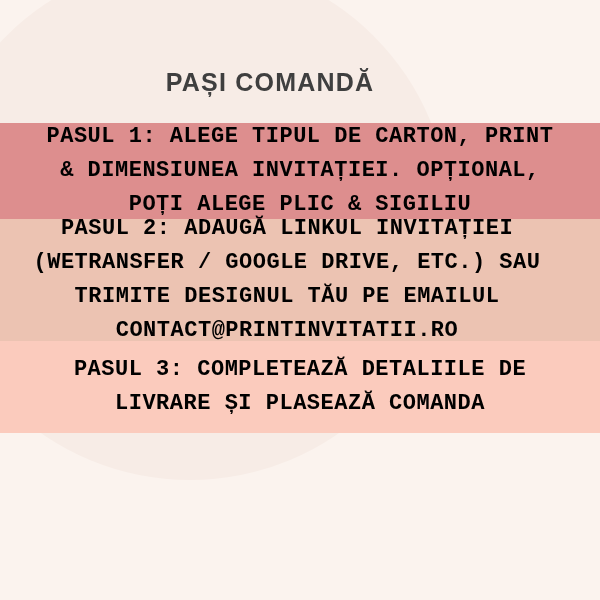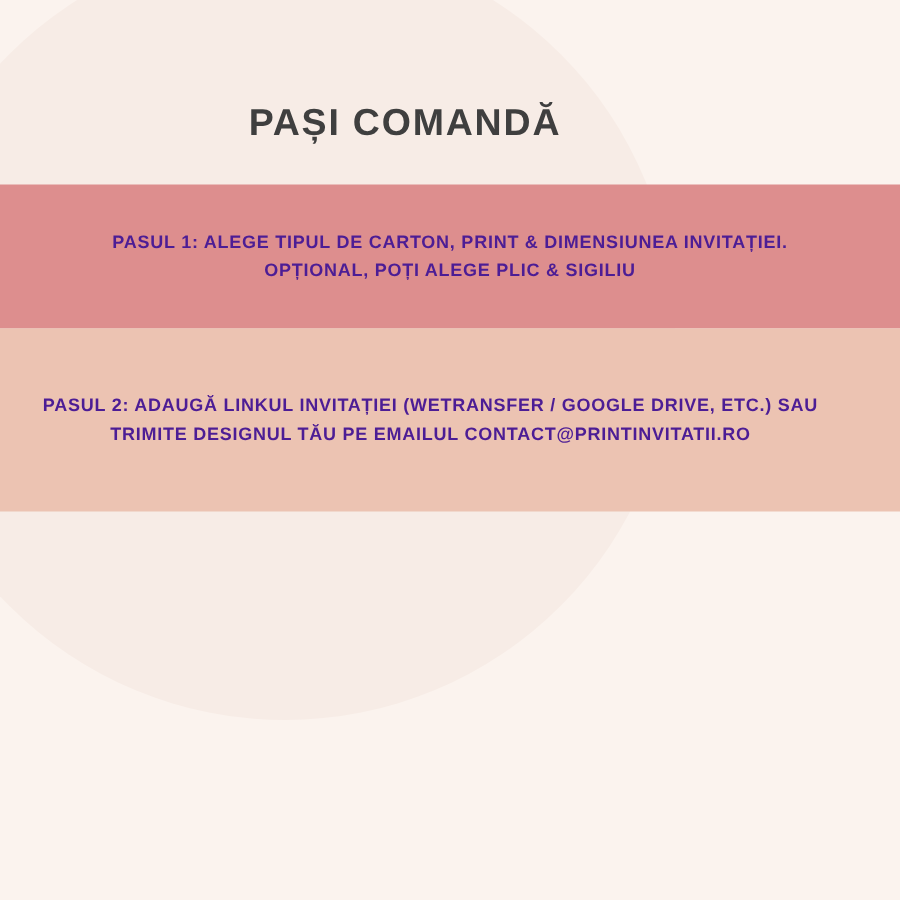--- a/index.html
+++ b/index.html
@@ -47,26 +47,27 @@
   }
   .step {
     box-sizing: border-box;
     padding: 0 46px;
     display: flex;
     align-items: center;
     justify-content: center;
     text-align: center;
   }
   .step-text {
-    font-size: 12px;
+    font-size: 22px;
     font-weight: bold;
     line-height: 1.55;
     letter-spacing: 0.5px;
-    color: #4c1d95;
+    color: #000000;
     text-transform: uppercase;
+    font-family: Liberation Mono, monospace;
   }
   .step-1 { background: #dd8e8e; height: 96px; }
   .step-2 { background: #ecc3b2; height: 122px; padding-left: 20px; }
   .step-3 { background: #fbcbbd; height: 92px; }
   .step-4 { background: #f2cbbc; height: 124px; }
 </style>
 </head>
 <body>
 
 <div class="backdrop-circle"></div>
@@ -78,16 +79,19 @@
   <div class="steps">
 
     <div class="step step-1">
       <div class="step-text">PASUL 1: ALEGE TIPUL DE CARTON, PRINT &amp; DIMENSIUNEA INVITAȚIEI. OPȚIONAL, POȚI ALEGE PLIC &amp; SIGILIU</div>
     </div>
 
     <div class="step step-2">
       <div class="step-text">PASUL 2: ADAUGĂ LINKUL INVITAȚIEI (WETRANSFER / GOOGLE DRIVE, ETC.) SAU TRIMITE DESIGNUL TĂU PE EMAILUL CONTACT@PRINTINVITATII.RO</div>
     </div>
 
+    <div class="step step-3">
+      <div class="step-text">PASUL 3: COMPLETEAZĂ DETALIILE DE LIVRARE ȘI PLASEAZĂ COMANDA</div>
+    </div>
 
 
   </div>
 </div>
 
 </body></html>

